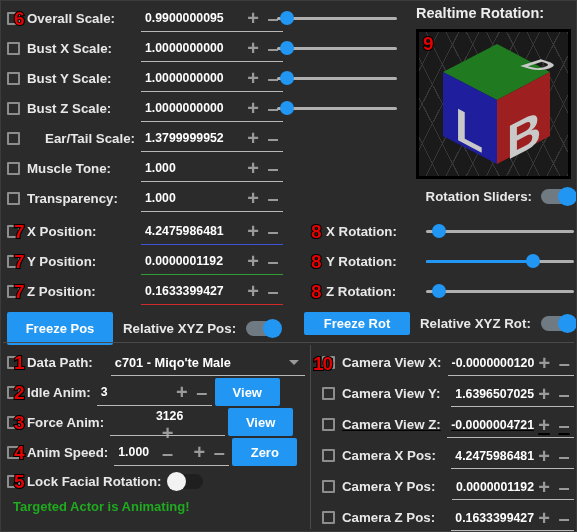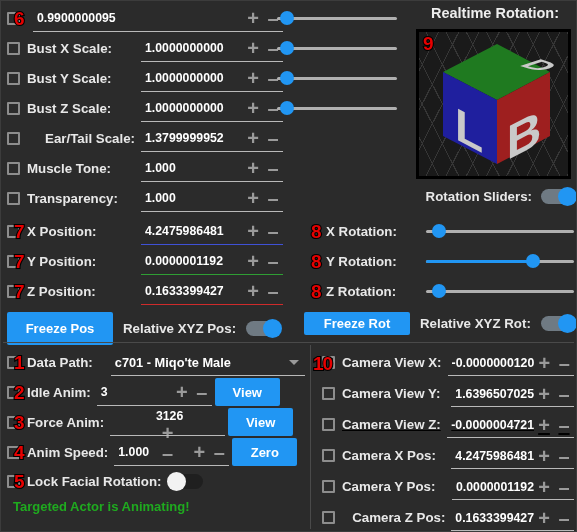--- a/index.html
+++ b/index.html
@@ -144,21 +144,21 @@
     font-family: "Liberation Sans", sans-serif;
     cursor: pointer;
     line-height: 1;
   }
 
   
   .heading {
     color: #ededed;
     font-size: 14.5px;
     font-weight: bold;
-    text-align: center;
+    text-align: left;
   }
 
   
   .cubebox {
     border: 3px solid #000;
     background: #1a1a1a;
     position: relative;
     overflow: hidden;
   }
   .cubebox .grid {
@@ -218,20 +218,21 @@
   }
 </style>
 </head>
 <body>
 
 <div class="panel" style="left:6px; top:2px; width:276px;">
   <div id="scale-rows">
       <div class="row">
         <span class="badge">6</span>
         <div class="chk"></div>
+        <span class="lbl" style="width: 108px;">Overall Scale:</span>
         <div class="field">
           <span class="fval">0.9900000095</span>
           <span class="plus">+</span>
           <span class="minus">–</span>
           <div class="underline"></div>
         </div>
       </div>
       <div class="row">
         <div class="chk"></div>
         <span class="lbl" style="width: 108px;">Bust X Scale:</span>
@@ -557,21 +558,21 @@
         <span class="lbl" style="width: 104px;">Camera Y Pos:</span>
         <div class="field">
           <span class="fval">0.0000001192</span>
           <span class="plus">+</span>
           <span class="minus">–</span>
           <div class="underline"></div>
         </div>
       </div>
       <div class="row" style="height: 31px;">
         <div class="chk" style="margin-left: 5px;"></div>
-        <span class="lbl" style="width: 104px; text-align: right;">Camera Z Pos:</span>
+        <span class="lbl" style="width: 104px;">Camera Z Pos:</span>
         <div class="field">
           <span class="fval">0.1633399427</span>
           <span class="plus">+</span>
           <span class="minus">–</span>
           <div class="underline"></div>
         </div>
       </div>
     </div>
 </div>
 

